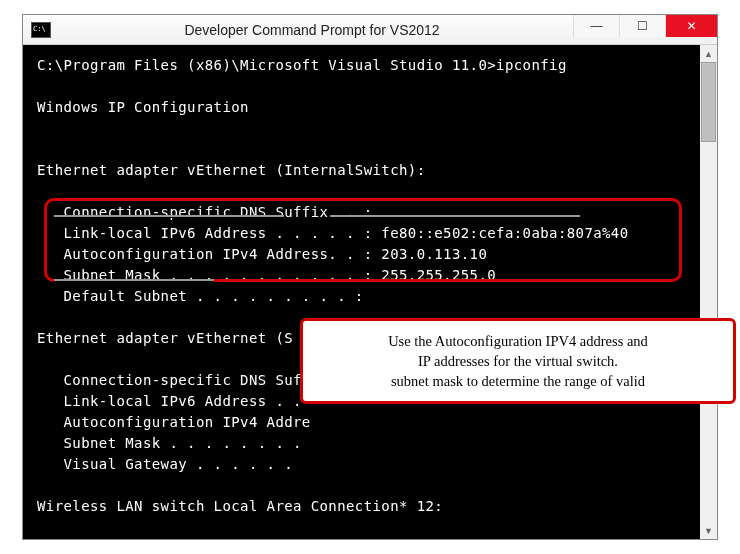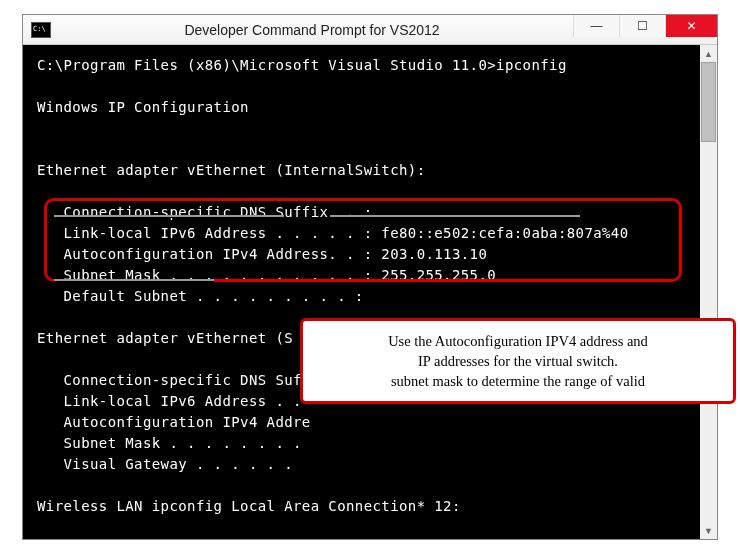--- a/index.html
+++ b/index.html
@@ -186,21 +186,21 @@
 <span>   Default Subnet . . . . . . . . . :</span>
 
 <span>Ethernet adapter vEthernet (S</span>
 
 <span>   Connection-specific DNS Suff</span>
 <span>   Link-local IPv6 Address . . </span>
 <span>   Autoconfiguration IPv4 Addre</span>
 <span>   Subnet Mask . . . . . . . . </span>
 <span>   Visual Gateway . . . . . . </span>
 
-<span>Wireless LAN ipconfig Local Area Connection* 12:</span>
+<span>Wireless LAN switch Local Area Connection* 12:</span>
 
 
 </div>
 
     <div class="scrollbar">
       <div class="scroll-arrow">▲</div>
       <div class="scroll-thumb"></div>
       <div class="scroll-arrow" style="position:absolute;bottom:0;">▼</div>
     </div>
   </div>

